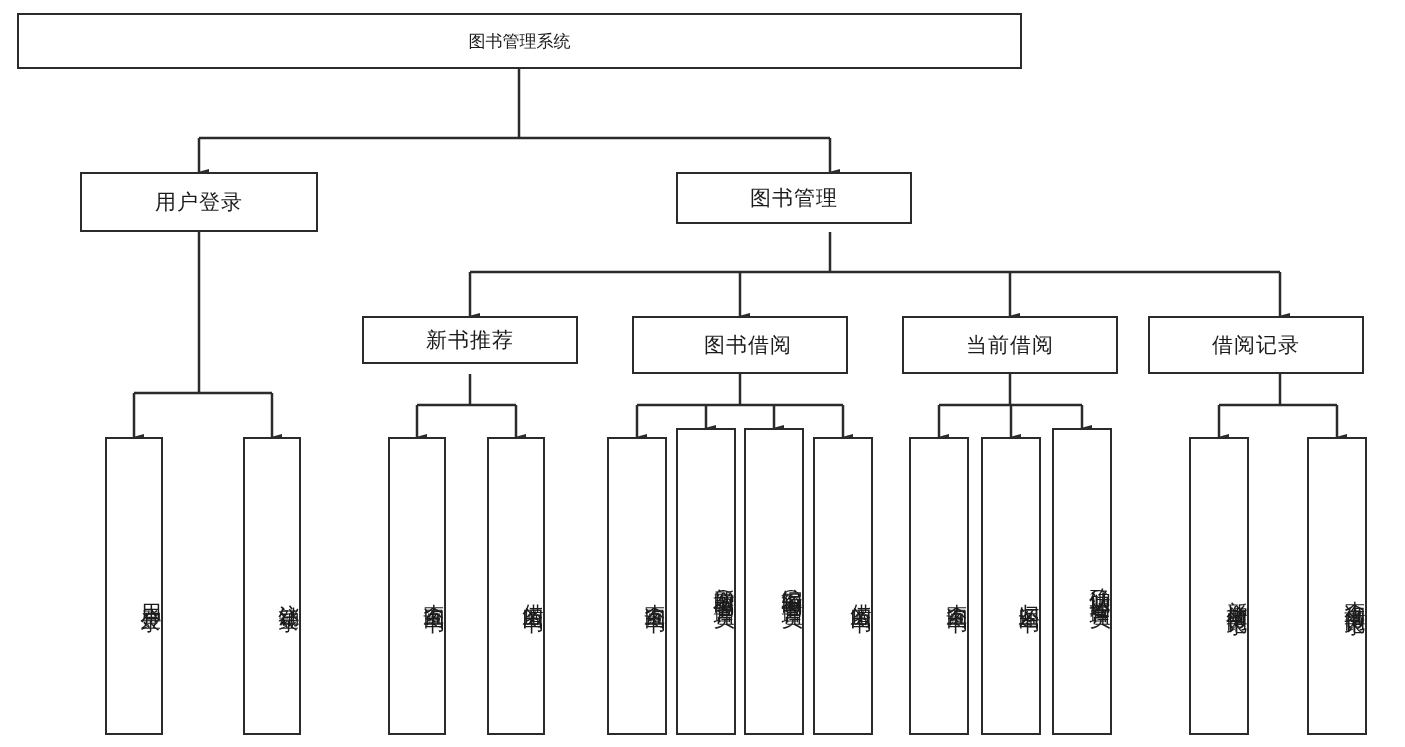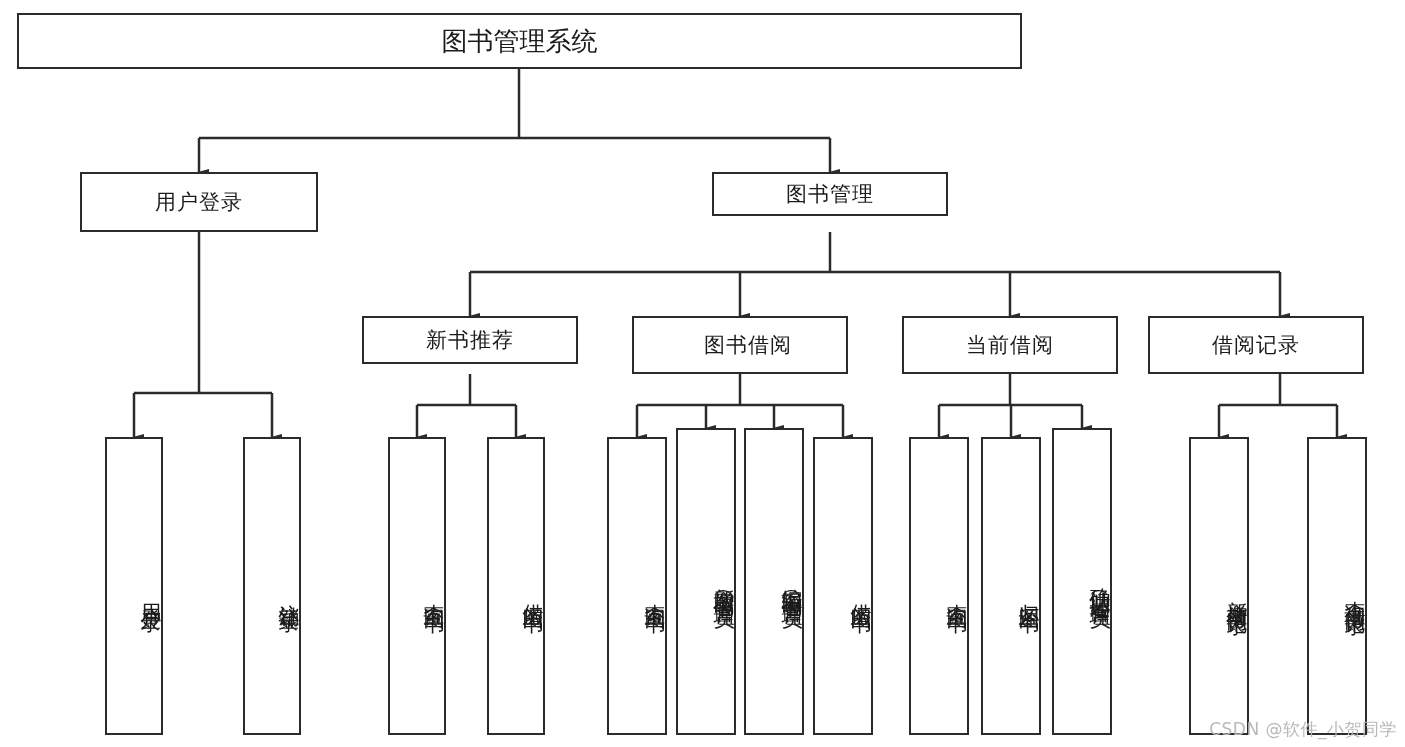--- a/index.html
+++ b/index.html
@@ -33,21 +33,21 @@
     display: flex;
     align-items: center;
     justify-content: center;
     color: #1b1b1b;
   }
   .node.horiz {
     font-size: 21px;
     letter-spacing: 1px;
   }
   .node.root {
-    font-size: 26px;
+    font-size: 17px;
   }
   .node.vert {
     writing-mode: vertical-rl;
     text-orientation: upright;
     align-items: flex-start;
     justify-content: center;
     padding-top: 14px;
     font-size: 21px;
     letter-spacing: 3px;
     line-height: 1;
@@ -118,21 +118,21 @@
   </svg>
 
   <div class="node root" id="node-root" style="left: 17px; top: 13px; width: 1005px; height: 56px;">
     <span>图书管理系统</span>
   </div>
 
   <div id="level2-layer">
       <div class="node horiz" style="left: 80px; top: 172px; width: 238px; height: 60px;">
         <span>用户登录</span>
       </div>
-      <div class="node horiz" style="left: 712px; top: 172px; width: 236px; height: 44px;">
+      <div class="node horiz" style="left: 676px; top: 172px; width: 236px; height: 52px;">
         <span>图书管理</span>
       </div>
     </div>
   <div id="level3-layer">
       <div class="node horiz" style="left: 362px; top: 316px; width: 216px; height: 48px;">
         <span>新书推荐</span>
       </div>
       <div class="node horiz" style="left: 632px; top: 316px; width: 216px; height: 58px; padding-left: 16px;">
         <span>图书借阅</span>
       </div>
@@ -178,14 +178,13 @@
         <span class="vtext">确认归还（管理员）</span>
       </div>
       <div class="node vert" style="left: 1189px; top: 437px; width: 60px; height: 298px;">
         <span class="vtext">新增借阅记录</span>
       </div>
       <div class="node vert" style="left: 1307px; top: 437px; width: 60px; height: 298px;">
         <span class="vtext">查询借阅记录</span>
       </div>
     </div>
 
-  <div class="watermark">CSDN @软件_小贺同学</div>
 </div>
 
 </body></html>

